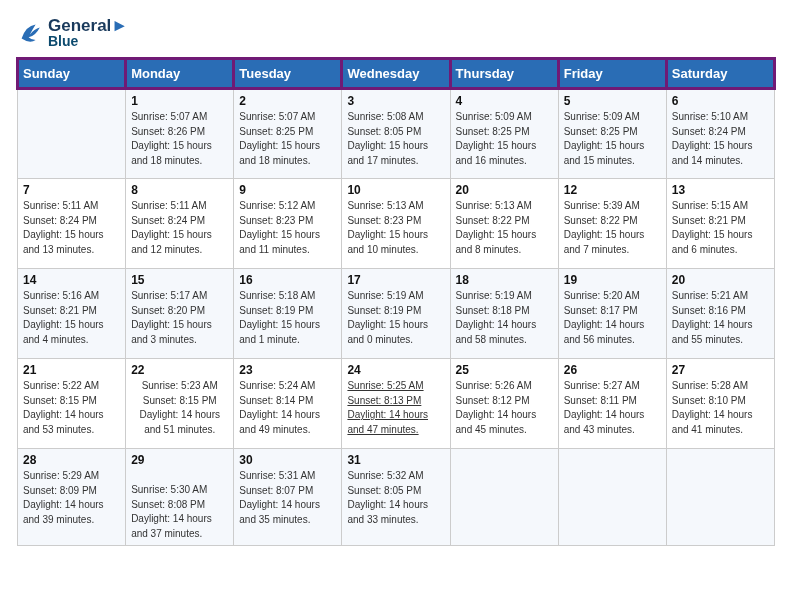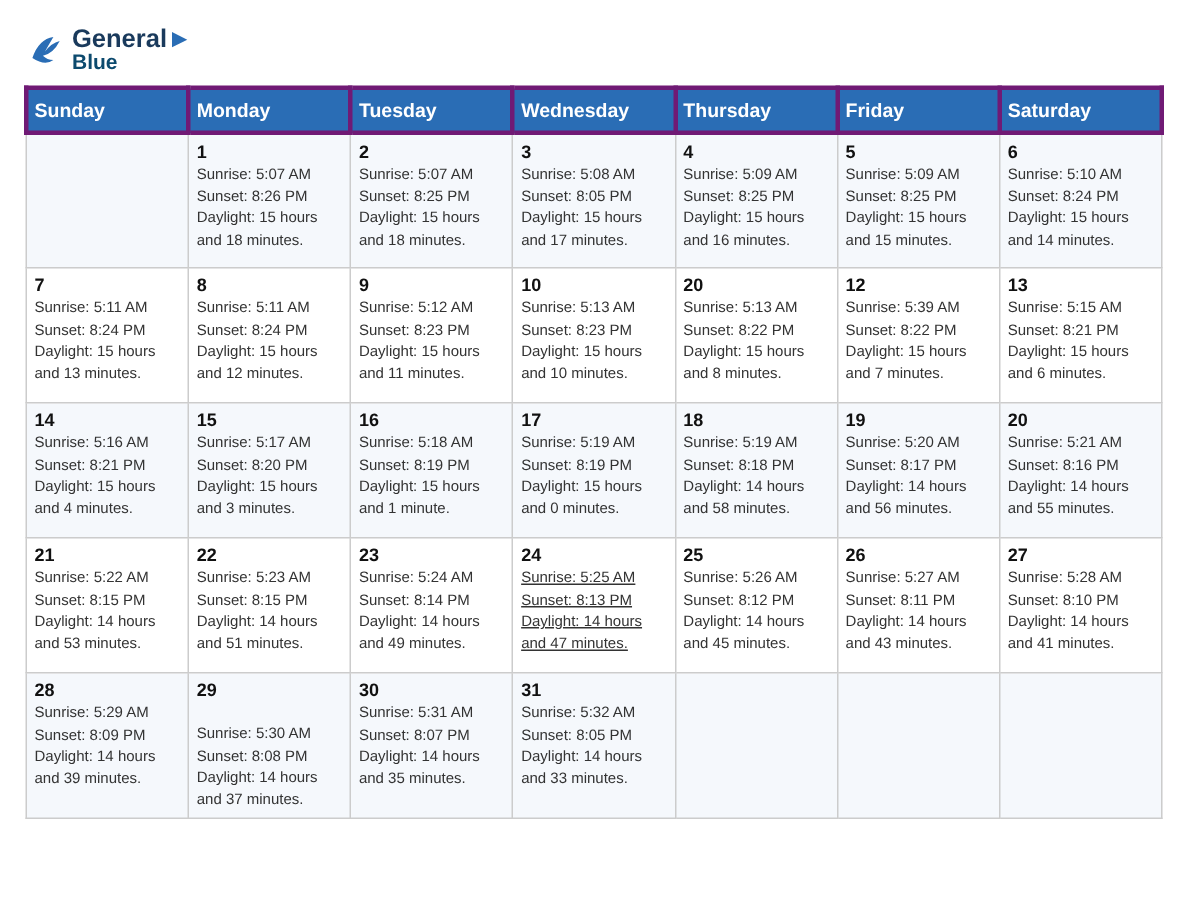--- a/index.html
+++ b/index.html
@@ -262,21 +262,21 @@
       <tr>
         <td>
           <span class="day-num">21</span>
           <div class="cell-info" style="white-space: pre-line;">Sunrise: 5:22 AM
 Sunset: 8:15 PM
 Daylight: 14 hours
 and 53 minutes.</div>
         </td>
         <td>
           <span class="day-num">22</span>
-          <div class="cell-info" style="white-space: pre-line;">Sunrise: 5:23 AM
+          <div class="cell-info" style="white-space: pre-line; text-align: center;">Sunrise: 5:23 AM
 Sunset: 8:15 PM
 Daylight: 14 hours
 and 51 minutes.</div>
         </td>
         <td>
           <span class="day-num">23</span>
           <div class="cell-info" style="white-space: pre-line;">Sunrise: 5:24 AM
 Sunset: 8:14 PM
 Daylight: 14 hours
 and 49 minutes.</div>

